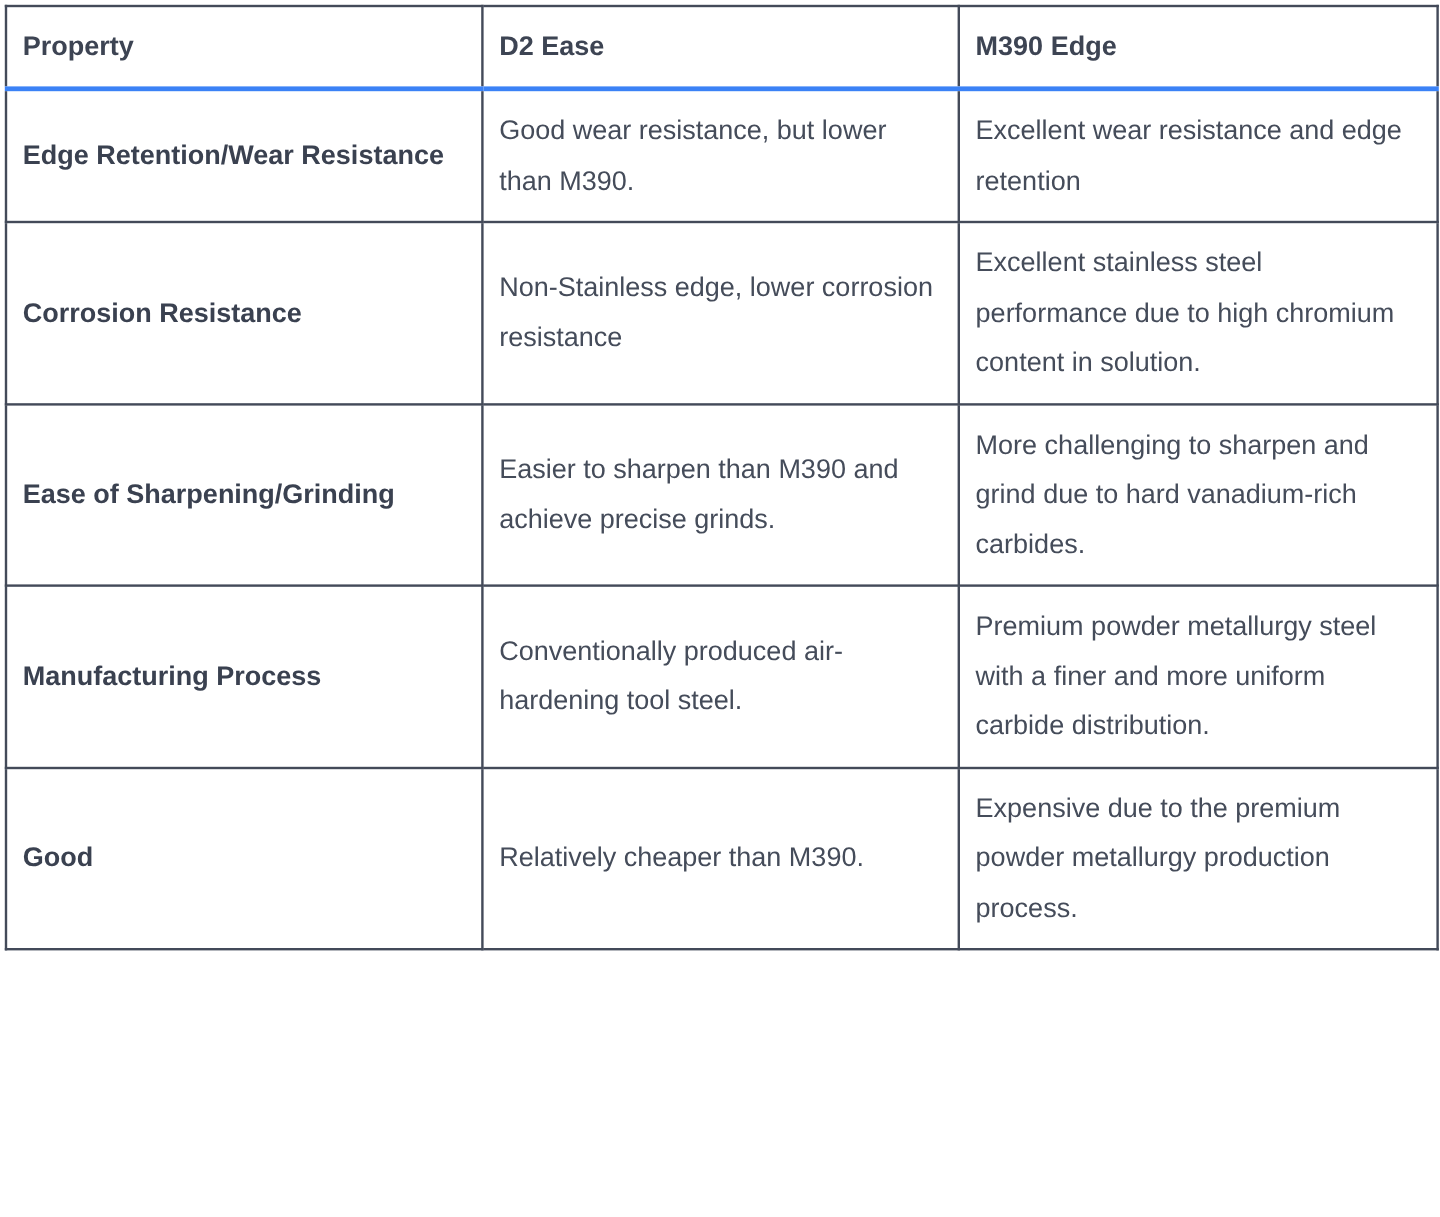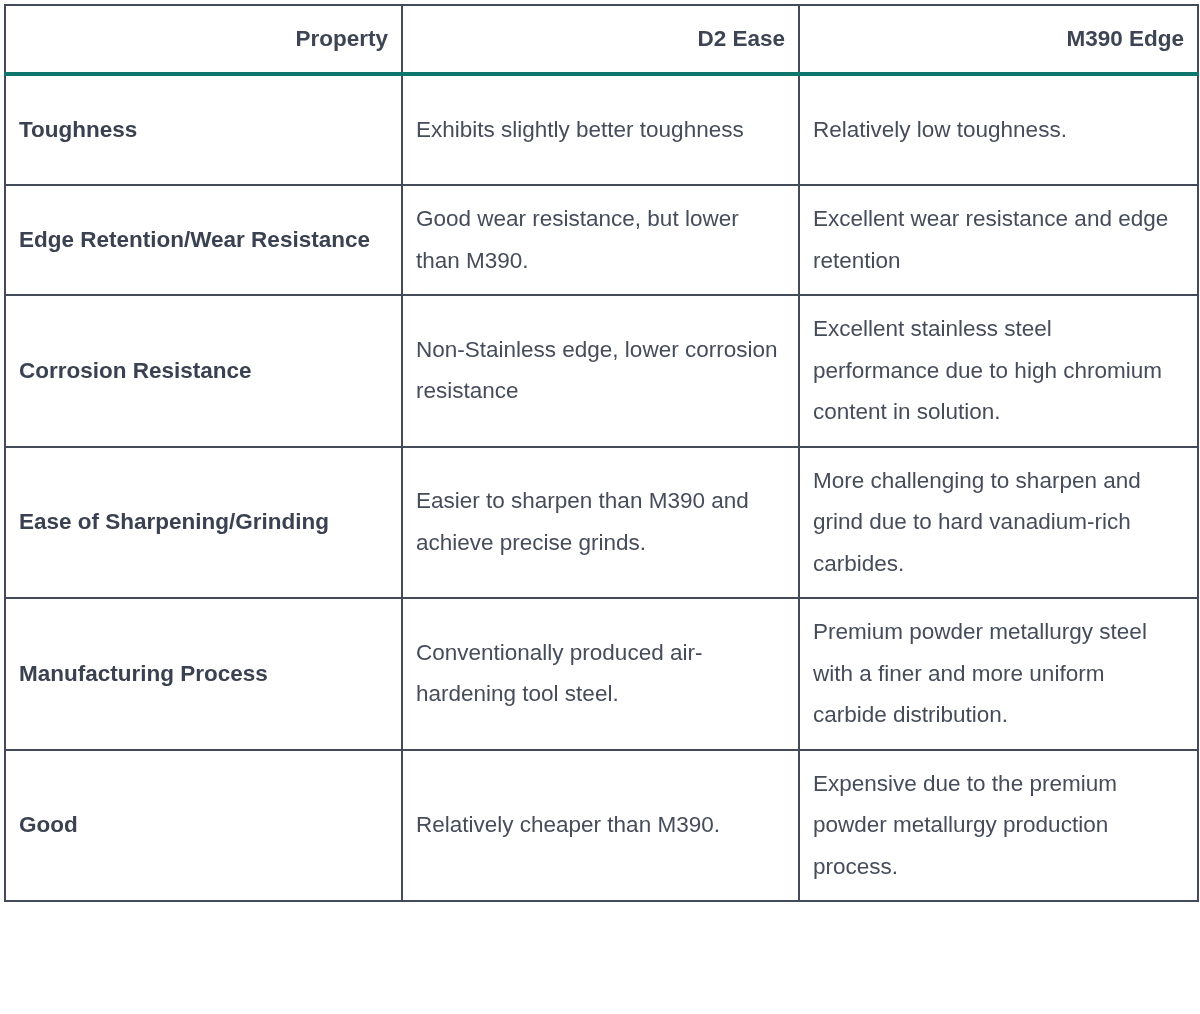--- a/index.html
+++ b/index.html
@@ -29,24 +29,24 @@
     col.c3 { width: 399px; }
     th, td {
       border: 2px solid #434a59;
       font-size: 22.5px;
       line-height: 41.5px;
       vertical-align: middle;
     }
     th {
       height: 66px;
       padding: 0 13px;
-      text-align: right;
+      text-align: left;
       font-weight: bold;
       color: #3d4453;
-      border-bottom: 4px solid #0f766e;
+      border-bottom: 4px solid #3b82f6;
     }
     td {
       padding: 12px 13px 13px 13px;
       text-align: left;
       font-weight: normal;
       color: #454c5a;
     }
     td.prop {
       font-weight: bold;
       color: #3a4150;
@@ -70,25 +70,20 @@
         <col class="c3">
     </colgroup>
     <thead>
       <tr>
         <th>Property</th>
         <th>D2 Ease</th>
         <th>M390 Edge</th>
       </tr>
     </thead>
     <tbody>
-      <tr class="r2">
-        <td class="prop">Toughness</td>
-        <td>Exhibits slightly better toughness</td>
-        <td>Relatively low toughness.</td>
-      </tr>
       <tr class="r3">
         <td class="prop">Edge Retention/Wear Resistance</td>
         <td>Good wear resistance, but lower than M390.</td>
         <td>Excellent wear resistance and edge retention</td>
       </tr>
       <tr class="r4">
         <td class="prop">Corrosion Resistance</td>
         <td>Non-Stainless edge, lower corrosion resistance</td>
         <td>Excellent stainless steel performance due to high chromium content in solution.</td>
       </tr>

